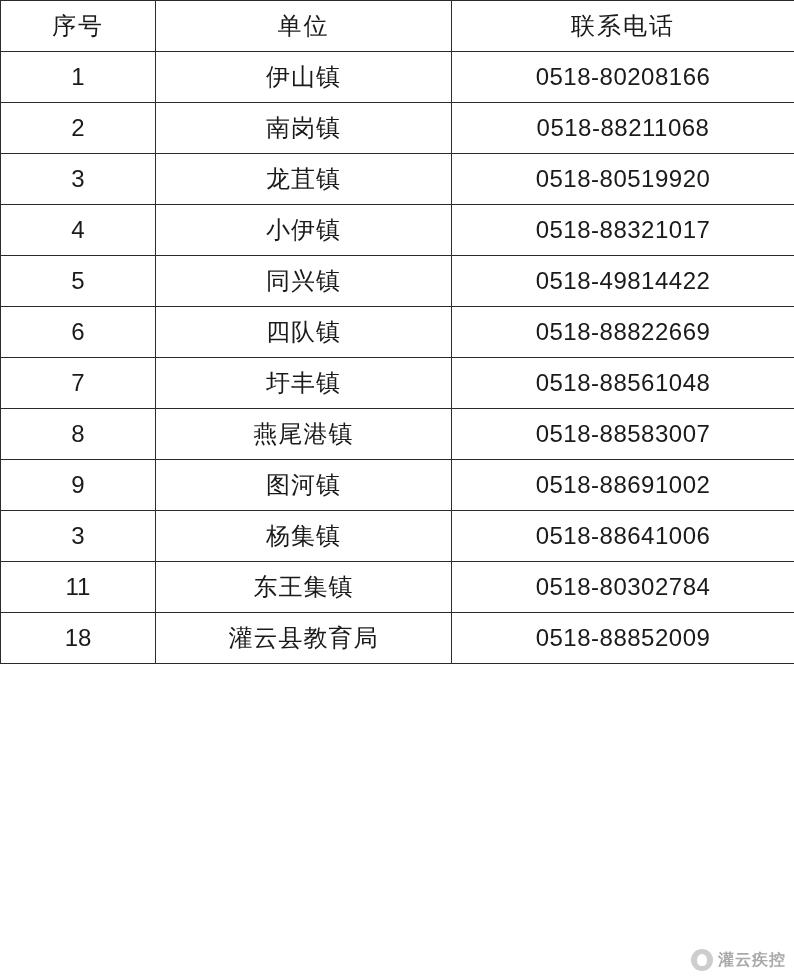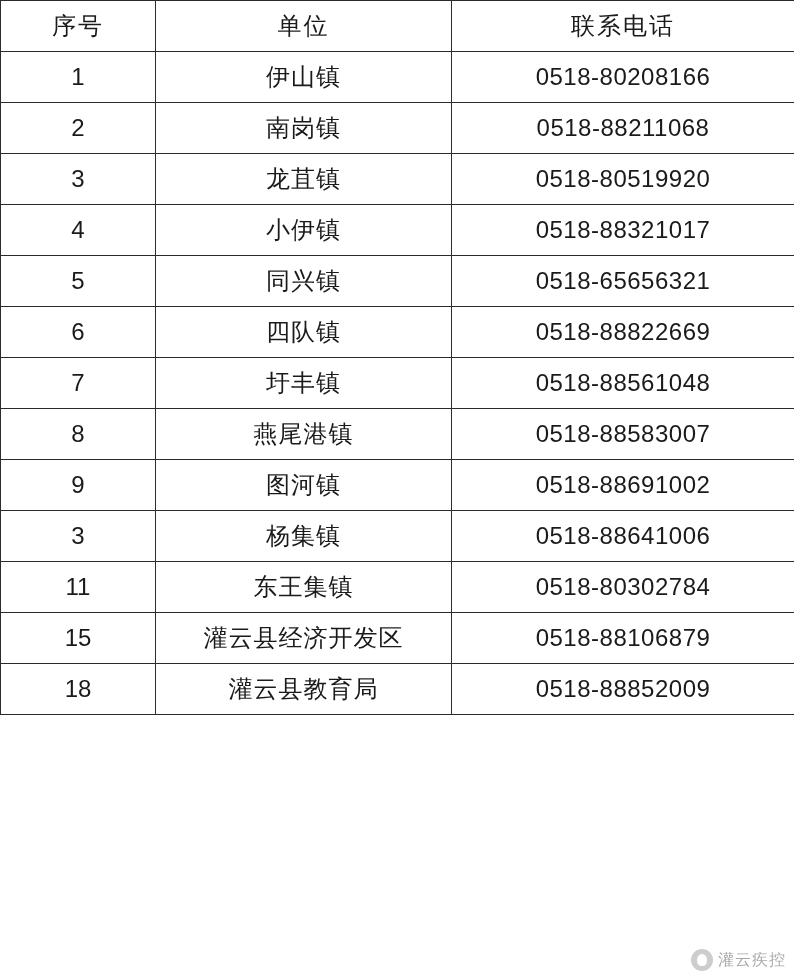--- a/index.html
+++ b/index.html
@@ -54,20 +54,21 @@
   
   #watermark {
     position: absolute;
     right: 8px;
     bottom: 8px;
     display: flex;
     align-items: center;
     gap: 5px;
     opacity: 0.75;
     pointer-events: none;
+    font-weight: bold;
   }
   #watermark .wm-logo {
     width: 22px;
     height: 22px;
     border-radius: 50%;
     background: #bdbdbd;
     position: relative;
     flex: 0 0 auto;
   }
   #watermark .wm-logo::after {
@@ -120,21 +121,21 @@
         <td class="cell-phone">0518-80519920</td>
       </tr>
       <tr>
         <td class="cell-index">4</td>
         <td class="cell-unit">小伊镇</td>
         <td class="cell-phone">0518-88321017</td>
       </tr>
       <tr>
         <td class="cell-index">5</td>
         <td class="cell-unit">同兴镇</td>
-        <td class="cell-phone">0518-65656321</td>
+        <td class="cell-phone">0518-49814422</td>
       </tr>
       <tr>
         <td class="cell-index">6</td>
         <td class="cell-unit">四队镇</td>
         <td class="cell-phone">0518-88822669</td>
       </tr>
       <tr>
         <td class="cell-index">7</td>
         <td class="cell-unit">圩丰镇</td>
         <td class="cell-phone">0518-88561048</td>
@@ -153,25 +154,20 @@
         <td class="cell-index">3</td>
         <td class="cell-unit">杨集镇</td>
         <td class="cell-phone">0518-88641006</td>
       </tr>
       <tr>
         <td class="cell-index">11</td>
         <td class="cell-unit">东王集镇</td>
         <td class="cell-phone">0518-80302784</td>
       </tr>
       <tr>
-        <td class="cell-index">15</td>
-        <td class="cell-unit">灌云县经济开发区</td>
-        <td class="cell-phone">0518-88106879</td>
-      </tr>
-      <tr>
         <td class="cell-index">18</td>
         <td class="cell-unit">灌云县教育局</td>
         <td class="cell-phone">0518-88852009</td>
       </tr>
     </tbody>
 </table>
 
 <div id="watermark">
   <span class="wm-logo"></span>
   <span class="wm-text">灌云疾控</span>

